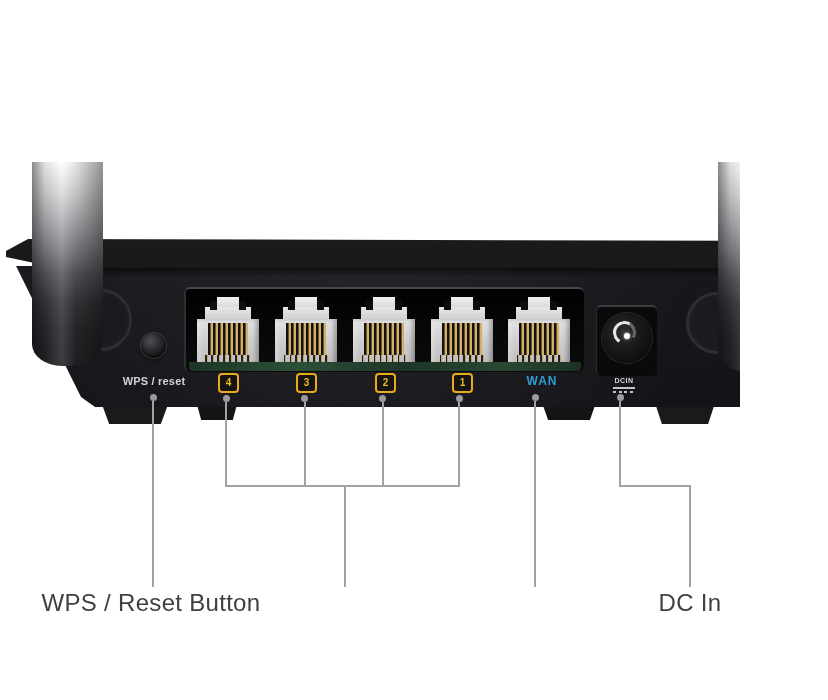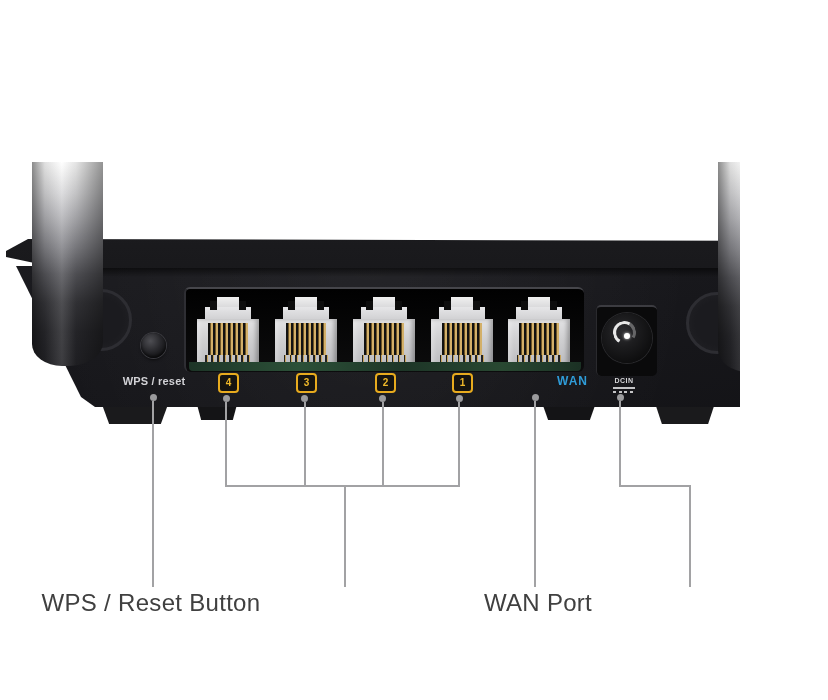--- a/index.html
+++ b/index.html
@@ -78,21 +78,21 @@
 
   
   .wpsbtn{left:141px;top:333px;width:25px;height:25px;z-index:5;border-radius:50%;
     background:radial-gradient(circle at 38% 32%,#4e4e53,#28282c 45%,#101012 80%,#0a0a0b);
     box-shadow:0 0 0 1px #3a3a3f, 0 2px 3px rgba(0,0,0,.6), inset 0 -2px 3px rgba(0,0,0,.5);}
   .wpslabel{left:102px;top:375px;width:104px;z-index:6;text-align:center;
     font-size:11px;font-weight:600;color:#d2d2d6;letter-spacing:.2px;}
   .badge{position:absolute;top:373px;width:17px;height:16px;z-index:6;box-sizing:content-box;
     border:2px solid #e8ab1e;border-radius:4px;background:#161410;
     color:#f0b92a;font-size:10px;line-height:16px;font-weight:700;text-align:center;}
-  .wanlabel{left:528px;top:374px;width:60px;z-index:6;text-align:right;
+  .wanlabel{left:512px;top:374px;width:60px;z-index:6;text-align:center;
     font-size:12px;font-weight:700;color:#2f9cd8;letter-spacing:1px;}
 
   
   .dot{position:absolute;width:7px;height:7px;border-radius:50%;background:#9b9b9d;z-index:8;}
   .vl{position:absolute;width:2px;background:#a2a2a4;z-index:8;}
   .hl{position:absolute;height:2px;background:#a2a2a4;z-index:8;}
   .clabel{position:absolute;top:589px;z-index:8;font-size:24px;color:#404040;
     text-align:center;letter-spacing:.3px;}
 </style>
 </head>
@@ -198,15 +198,15 @@
   <div class="vl" style="left:382px;top:402px;height:84px"></div>
   <div class="vl" style="left:458px;top:402px;height:84px"></div>
   <div class="hl" style="left:225px;top:485px;width:235px"></div>
   <div class="vl" style="left:344px;top:487px;height:100px"></div>
   <div class="vl" style="left:534px;top:401px;height:186px"></div>
   <div class="vl" style="left:619px;top:401px;height:85px"></div>
   <div class="hl" style="left:619px;top:485px;width:72px"></div>
   <div class="vl" style="left:689px;top:487px;height:100px"></div>
 
   <div class="clabel" style="left:31px;width:240px">WPS / Reset Button</div>
-  <div class="clabel" style="left:438px;width:200px">WAN Port</div>
+  <div class="clabel" style="left:590px;width:200px">DC In</div>
 
 </div>
 
 </body></html>

